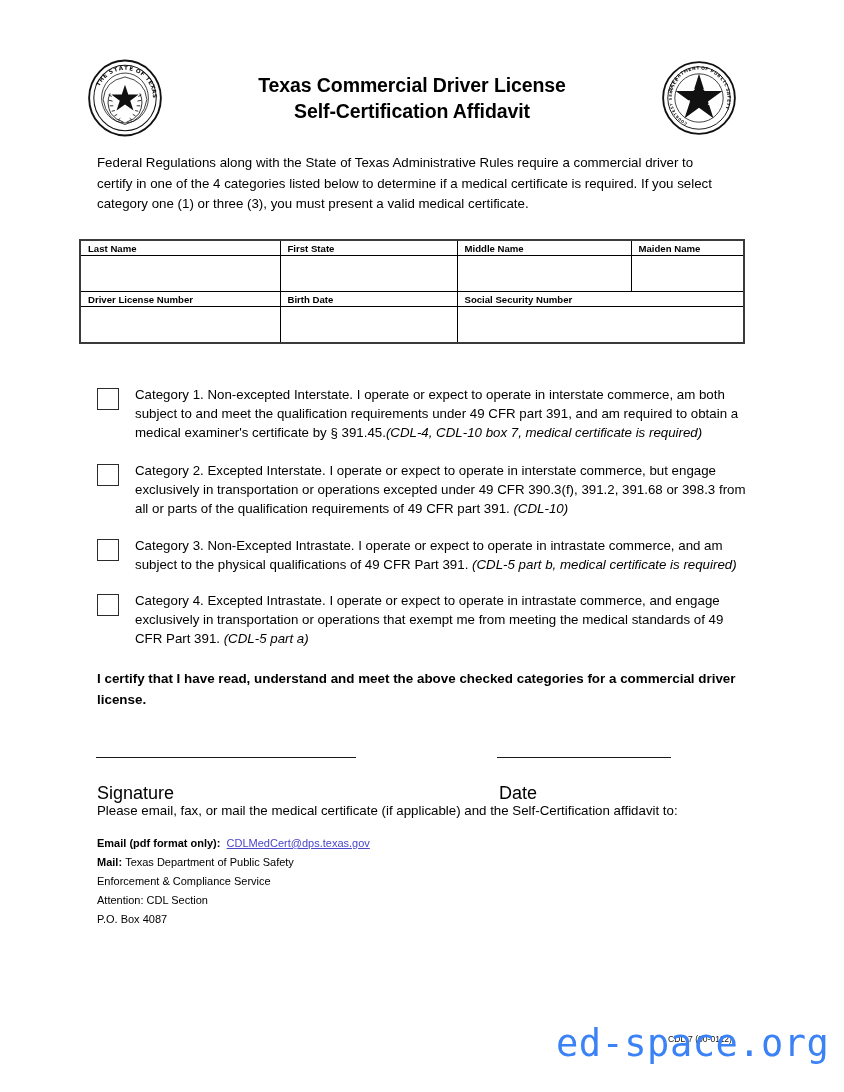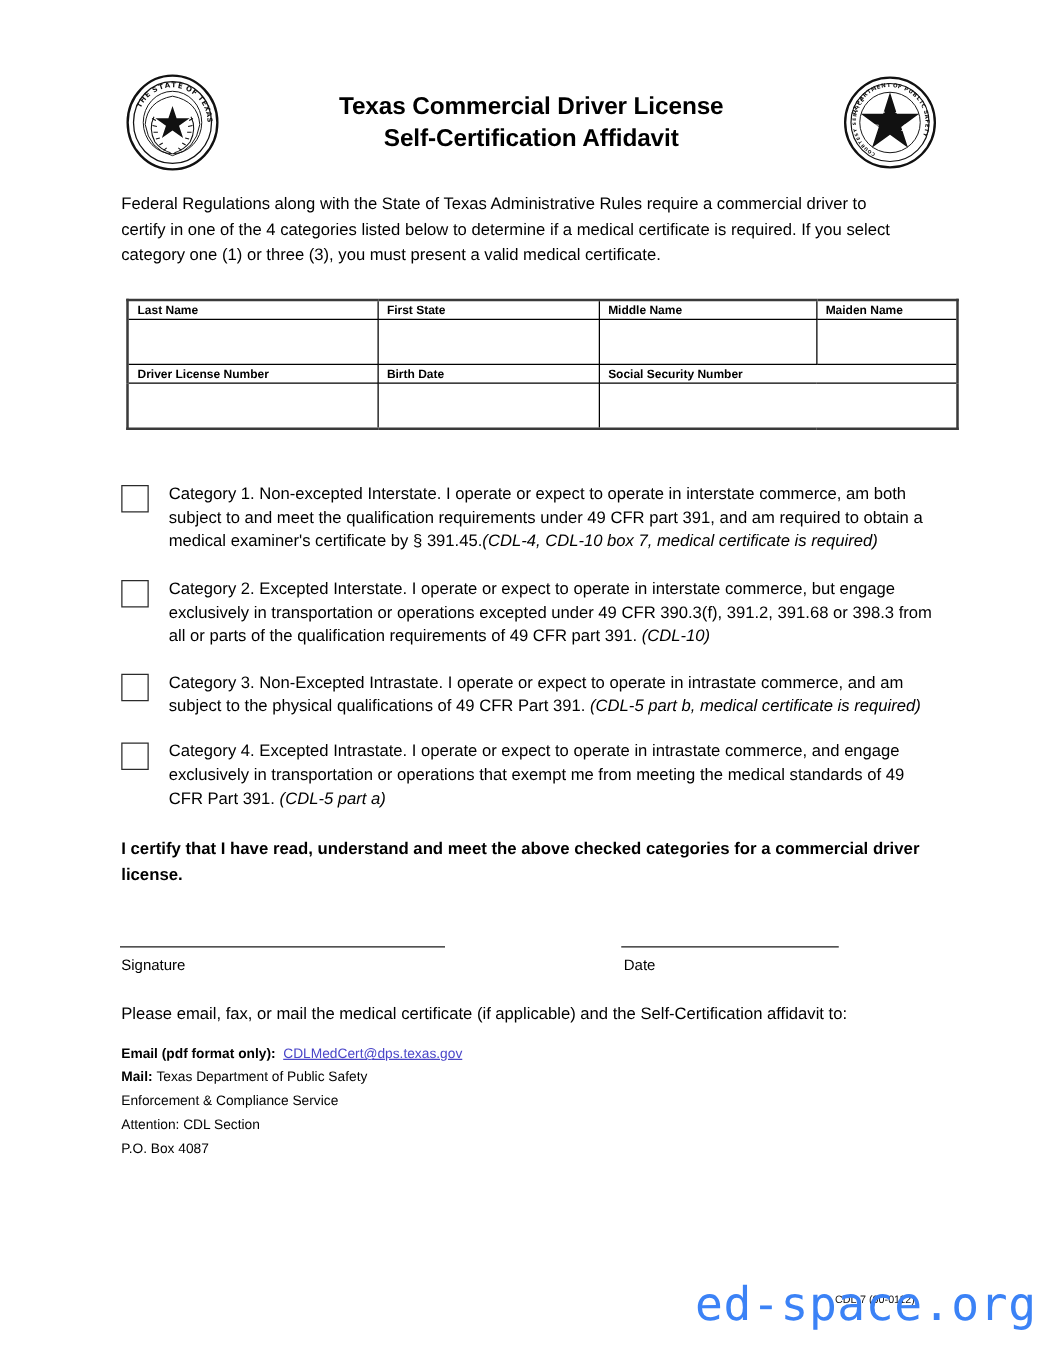--- a/index.html
+++ b/index.html
@@ -12,21 +12,21 @@
     color: #000000;
     position: relative;
     overflow: hidden;
   }
 
   .page { position: relative; width: 844px; height: 1092px; }
 
   
   .header {
     position: absolute;
-    left: 99px; top: 52px;
+    left: 86px; top: 52px;
     width: 652px; height: 92px;
     display: flex;
     align-items: center;
     justify-content: flex-end;
   }
   .seal { width: 78px; height: 78px; flex: 0 0 78px; }
   .seal svg { display: block; width: 78px; height: 78px; }
   .title-block {
     flex: 1 1 auto;
     text-align: center;
@@ -45,21 +45,21 @@
     position: absolute;
     left: 97px; top: 153px;
     width: 632px;
     font-size: 13.3px;
     line-height: 20.5px;
   }
 
   
   .info-table {
     position: absolute;
-    left: 101px; top: 239px;
+    left: 79px; top: 239px;
     width: 664px;
     border-collapse: collapse;
     table-layout: fixed;
   }
   .info-table td {
     border: 1px solid #000000;
     padding: 0;
     vertical-align: top;
   }
   .info-table td.hdr {
@@ -119,22 +119,23 @@
   
   .sig-line {
     position: absolute;
     height: 0;
     border-top: 1.4px solid #1a1a1a;
   }
   #sig-line-signature { left: 96px; top: 757px; width: 260px; }
   #sig-line-date { left: 497px; top: 757px; width: 174px; }
   .sig-label {
     position: absolute;
-    font-size: 12px;
+    font-size: 18px;
     line-height: 18px;
+    margin-top: 21px;
   }
   #sig-label-signature { left: 97px; top: 763px; }
   #sig-label-date { left: 499px; top: 763px; }
 
   
   .submit-note {
     position: absolute;
     left: 97px; top: 801px;
     width: 650px;
     font-size: 13.3px;

